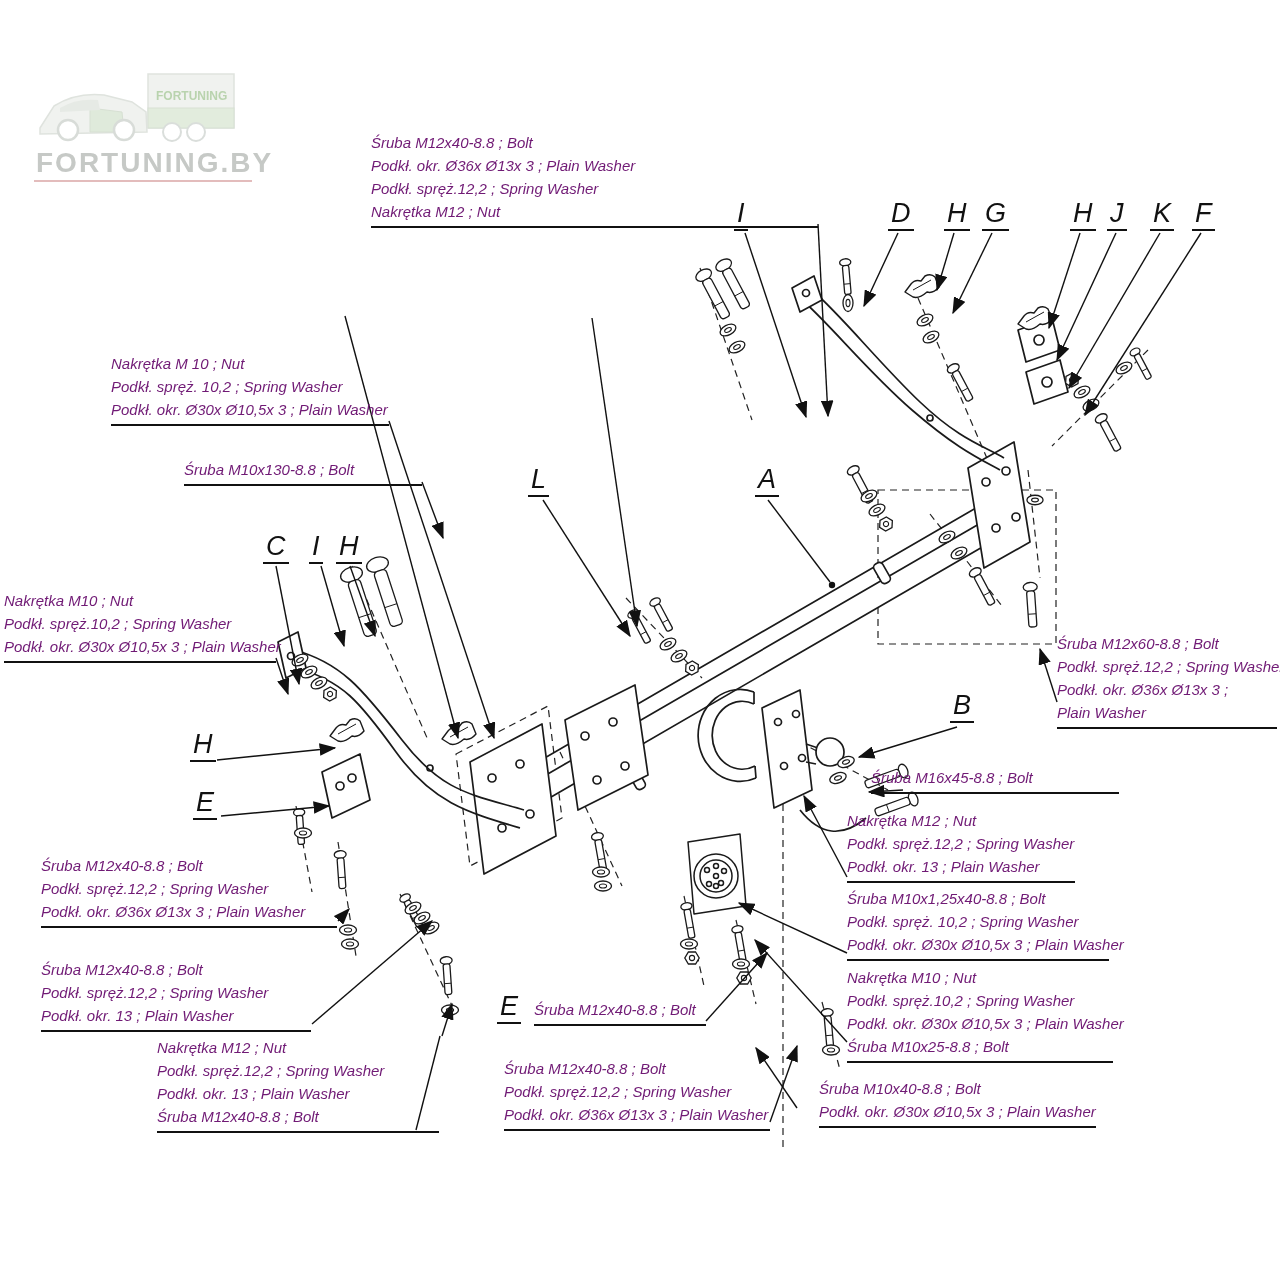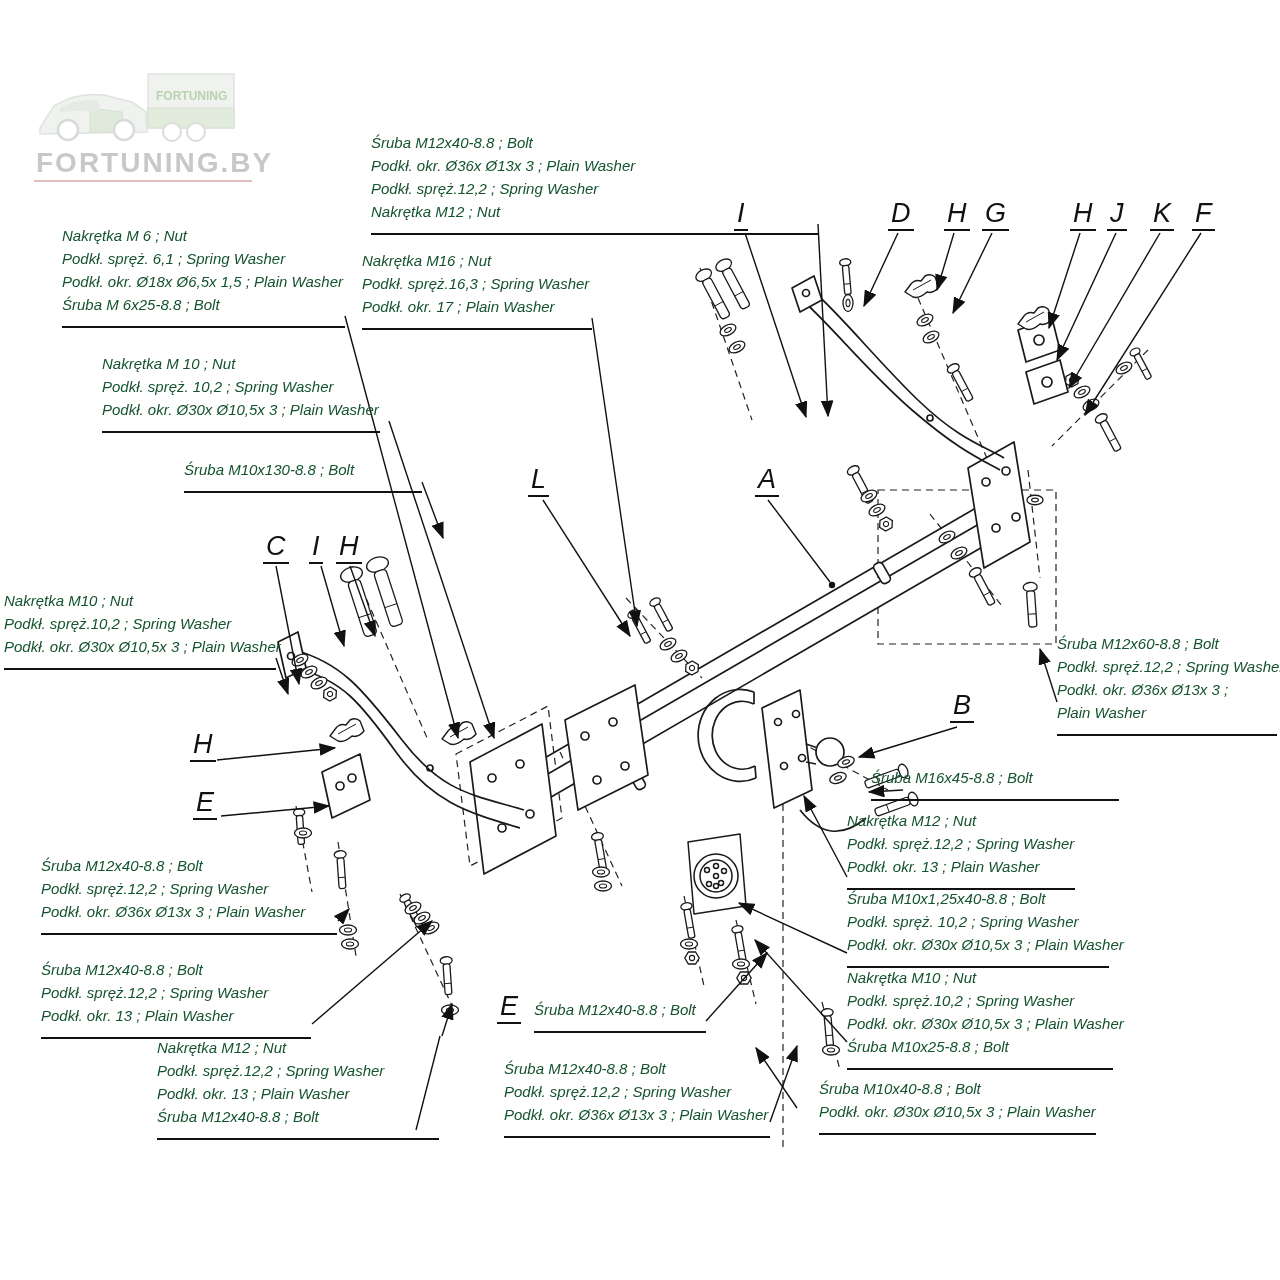--- a/index.html
+++ b/index.html
@@ -1,20 +1,20 @@
 <!DOCTYPE html>
 <html><head>
 <meta charset="utf-8">
 <style>
   html,body{margin:0;padding:0;background:#fff;}
   #stage{position:relative;width:1280px;height:1280px;background:#fff;overflow:hidden;
          font-family:"Liberation Sans",sans-serif;}
   #drawing{position:absolute;left:0;top:0;}
-  .note{position:absolute;font:italic 15px/23px "Liberation Sans",sans-serif;color:#14532d;
-        border-bottom:2px solid #111;padding-bottom:10px;}
+  .note{position:absolute;font:italic 15px/23px "Liberation Sans",sans-serif;color:#701a75;
+        border-bottom:2px solid #111;padding-bottom:3px;}
   .note span{display:block;white-space:nowrap;}
   .callout{position:absolute;font:italic 27px/30px "Liberation Sans",sans-serif;color:#111;
         border-bottom:2px solid #111;padding:0 3px 1px 3px;}
 </style>
 </head>
 <body>
 
 <div id="stage">
 
 <svg id="drawing" width="1280" height="1280" viewBox="0 0 1280 1280">
@@ -298,32 +298,21 @@
 <div class="callout" style="left:190px;top:729px">H</div>
 <div class="callout" style="left:193px;top:787px">E</div>
 <div class="callout" style="left:497px;top:991px">E</div>
 
 <div class="note" style="left:371px;top:131px;width:447px">
   <span>Śruba M12x40-8.8 ;  Bolt</span>
   <span>Podkł. okr.  Ø36x Ø13x 3 ; Plain Washer</span>
   <span>Podkł. spręż.12,2 ; Spring Washer</span>
   <span>Nakrętka  M12 ; Nut</span>
 </div>
-<div class="note" style="left:62px;top:224px;width:283px">
-  <span>Nakrętka  M 6 ; Nut</span>
-  <span>Podkł. spręż. 6,1 ; Spring Washer</span>
-  <span>Podkł. okr.  Ø18x Ø6,5x 1,5 ; Plain Washer</span>
-  <span>Śruba M 6x25-8.8 ;  Bolt</span>
-</div>
-<div class="note" style="left:362px;top:249px;width:230px">
-  <span>Nakrętka  M16 ; Nut</span>
-  <span>Podkł. spręż.16,3 ; Spring Washer</span>
-  <span>Podkł. okr. 17 ; Plain Washer</span>
-</div>
-<div class="note" style="left:102px;top:352px;width:278px">
+<div class="note" style="left:111px;top:352px;width:278px">
   <span>Nakrętka  M 10 ; Nut</span>
   <span>Podkł. spręż. 10,2 ; Spring Washer</span>
   <span>Podkł. okr.  Ø30x Ø10,5x 3 ; Plain Washer</span>
 </div>
 <div class="note" style="left:184px;top:458px;width:238px">
   <span>Śruba M10x130-8.8 ;  Bolt</span>
 </div>
 <div class="note" style="left:4px;top:589px;width:272px">
   <span>Nakrętka  M10 ; Nut</span>
   <span>Podkł. spręż.10,2 ; Spring Washer</span>

